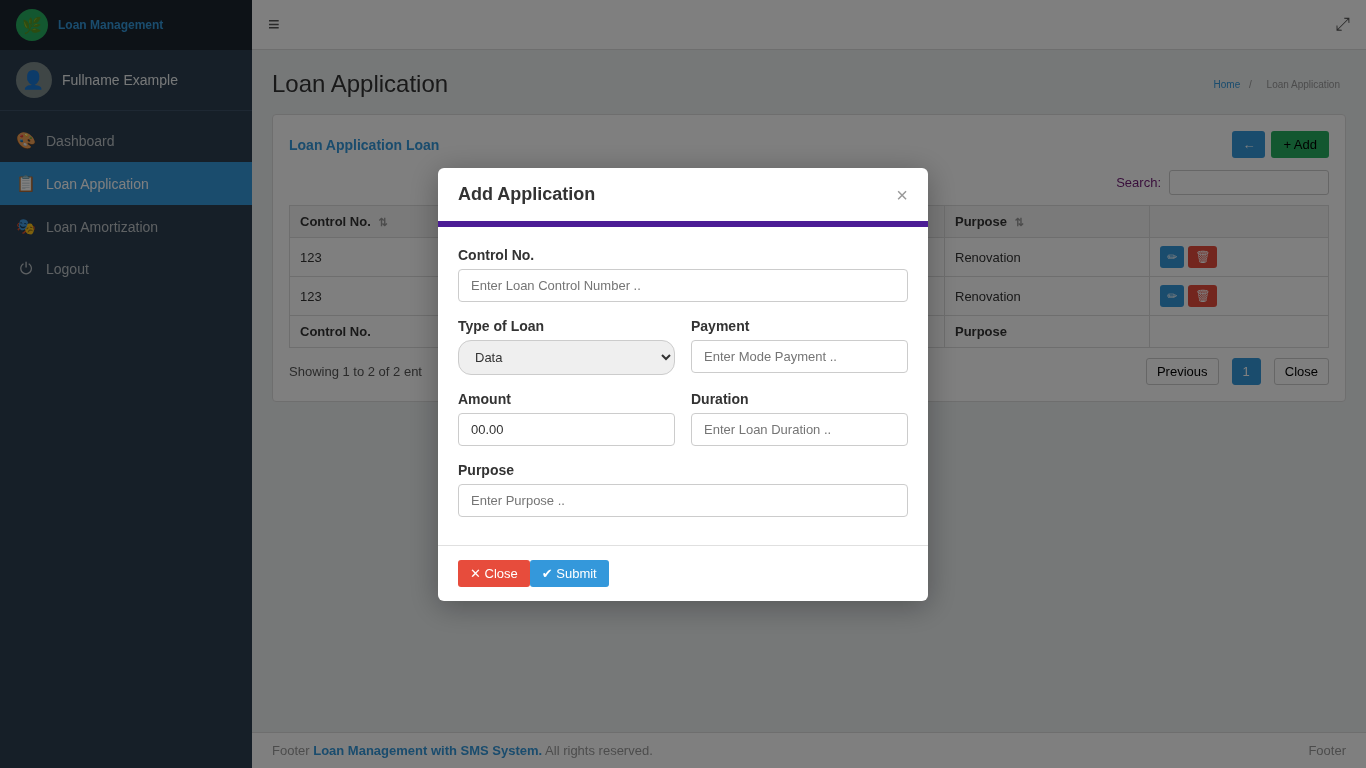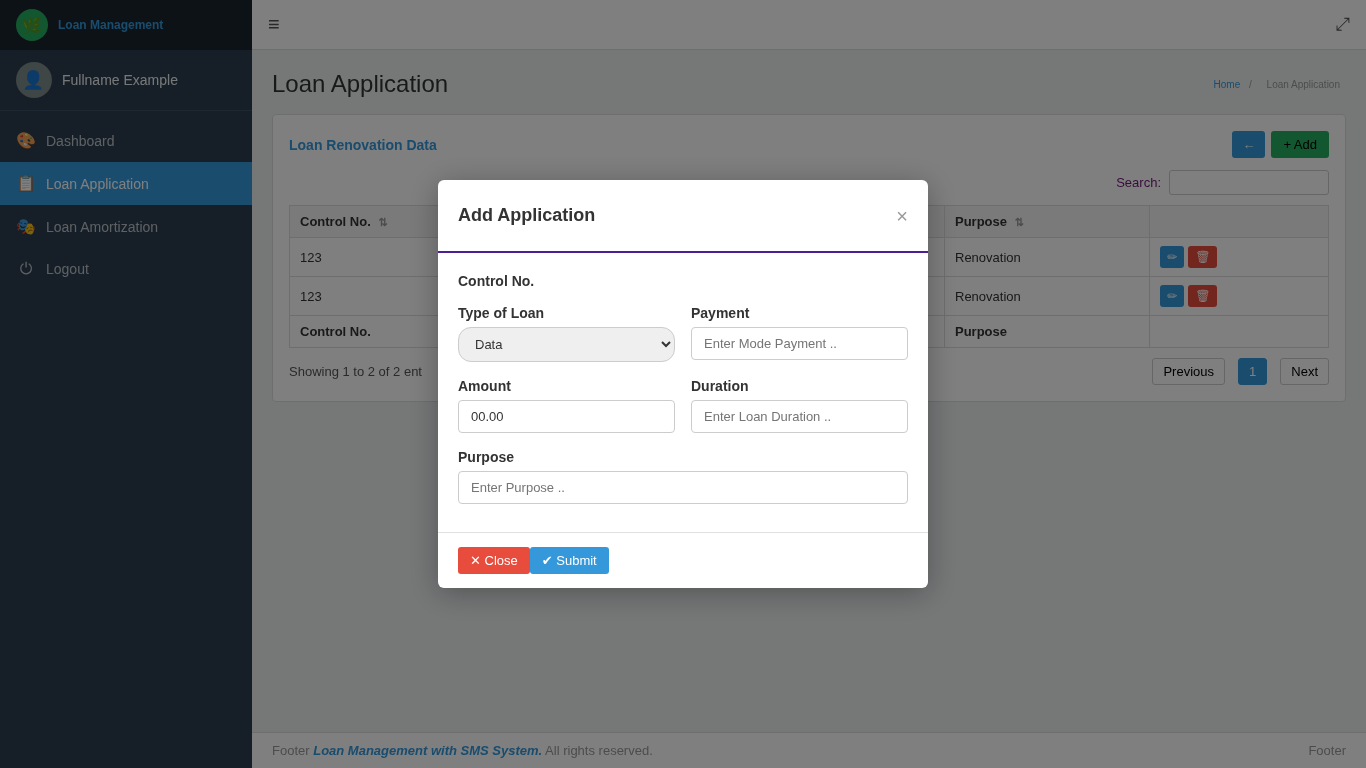--- a/index.html
+++ b/index.html
@@ -171,42 +171,42 @@
     
     .footer {
       background: #fff;
       border-top: 1px solid #ddd;
       padding: 10px 20px;
       font-size: 13px;
       color: #999;
       display: flex;
       justify-content: space-between;
     }
-    .footer a { color: #3498db; font-weight: bold; text-decoration: none; font-style: italic; }
+    .footer a { color: #3498db; font-weight: bold; text-decoration: none; }
 
     
     .modal-overlay {
       position: fixed;
       top: 0; left: 0; right: 0; bottom: 0;
       background: rgba(0,0,0,0.5);
       display: flex;
       align-items: center;
       justify-content: center;
       z-index: 1000;
     }
     .modal {
       background: #fff;
       border-radius: 6px;
       width: 490px;
       max-width: 95%;
       box-shadow: 0 5px 30px rgba(0,0,0,0.3);
     }
     .modal-header {
-      padding: 25px 20px;
-      border-bottom: 2px solid #4c1d95;
+      padding: 16px 20px;
+      border-bottom: 6px solid #4c1d95;
       display: flex;
       justify-content: space-between;
       align-items: flex-end;
     }
     .modal-title { font-size: 18px; font-weight: bold; color: #333; }
     .modal-close {
       background: none;
       border: none;
       font-size: 20px;
       cursor: pointer;
@@ -290,21 +290,21 @@
       <h1 class="page-title">Loan Application</h1>
       <div class="breadcrumb">
         <a>Home</a>
         <span> / </span>
         <span>Loan Application</span>
       </div>
     </div>
 
     <div class="card">
       <div class="card-header">
-        <span class="card-title">Loan Renovation Data</span>
+        <span class="card-title">Loan Application Loan</span>
         <div class="card-actions">
           <button class="btn btn-back">←</button>
           <button class="btn btn-success">+ Add</button>
         </div>
       </div>
 
       <div class="search-row">
         <label class="search-label">Search:</label>
         <input type="text" class="search-input" style="">
       </div>
@@ -354,21 +354,21 @@
             <td></td>
           </tr>
         </tfoot>
       </table>
 
       <div class="table-footer">
         <span>Showing 1 to 2 of 2 ent</span>
         <div class="pagination">
           <button class="page-btn">Previous</button>
           <button class="page-btn active">1</button>
-          <button class="page-btn">Next</button>
+          <button class="page-btn">Close</button>
         </div>
       </div>
     </div>
   </div>
 
   <div class="footer">
     <div>
       <span>Footer</span>
       <a>Loan Management with SMS System.</a>
       <span>All rights reserved.</span>
@@ -381,20 +381,21 @@
   <div class="modal">
     <div class="modal-header">
       <span class="modal-title">Add Application</span>
       <button class="modal-close">×</button>
     </div>
     <div class="modal-body">
 
       <div class="form-row">
         <div class="form-group">
           <label class="form-label">Control No.</label>
+          <input type="text" class="form-control" placeholder="Enter Loan Control Number .." style="">
         </div>
       </div>
 
       <div class="form-row">
         <div class="form-group">
           <label class="form-label">Type of Loan</label>
           <select class="form-control">
             <option>Data</option>
           </select>
         </div>

